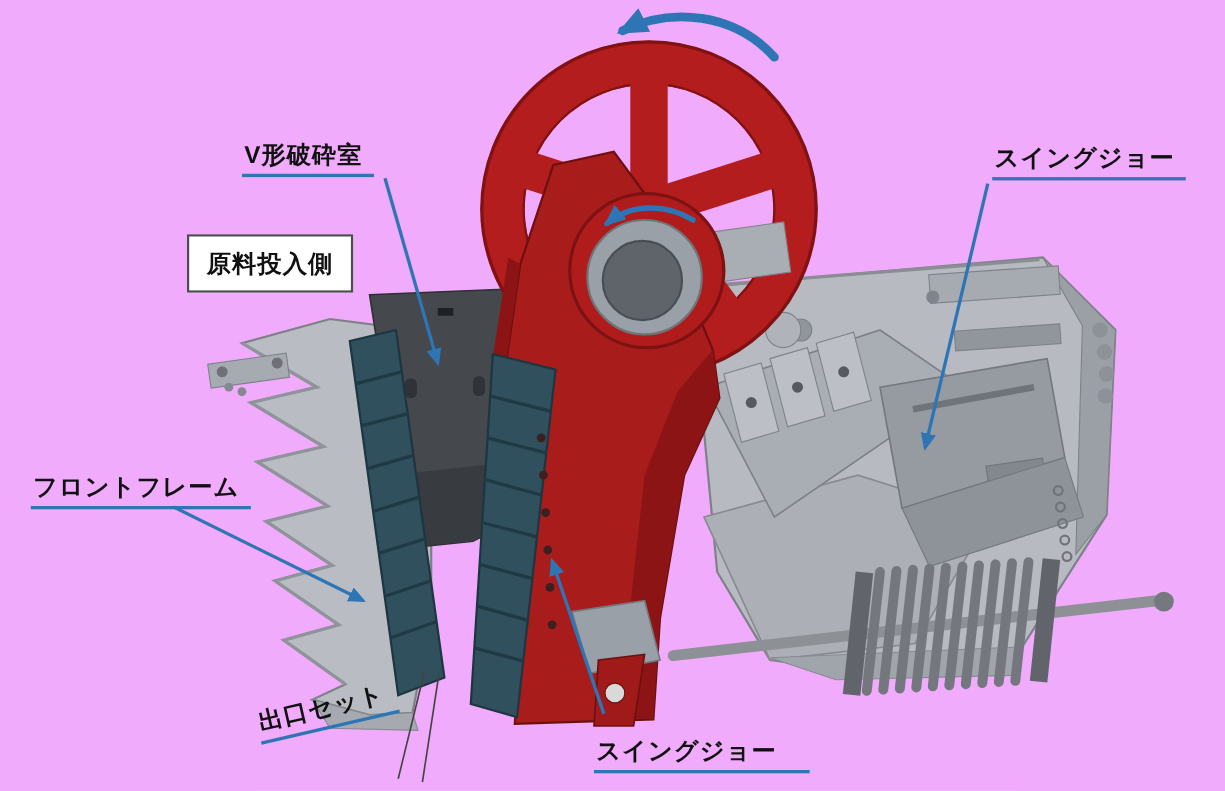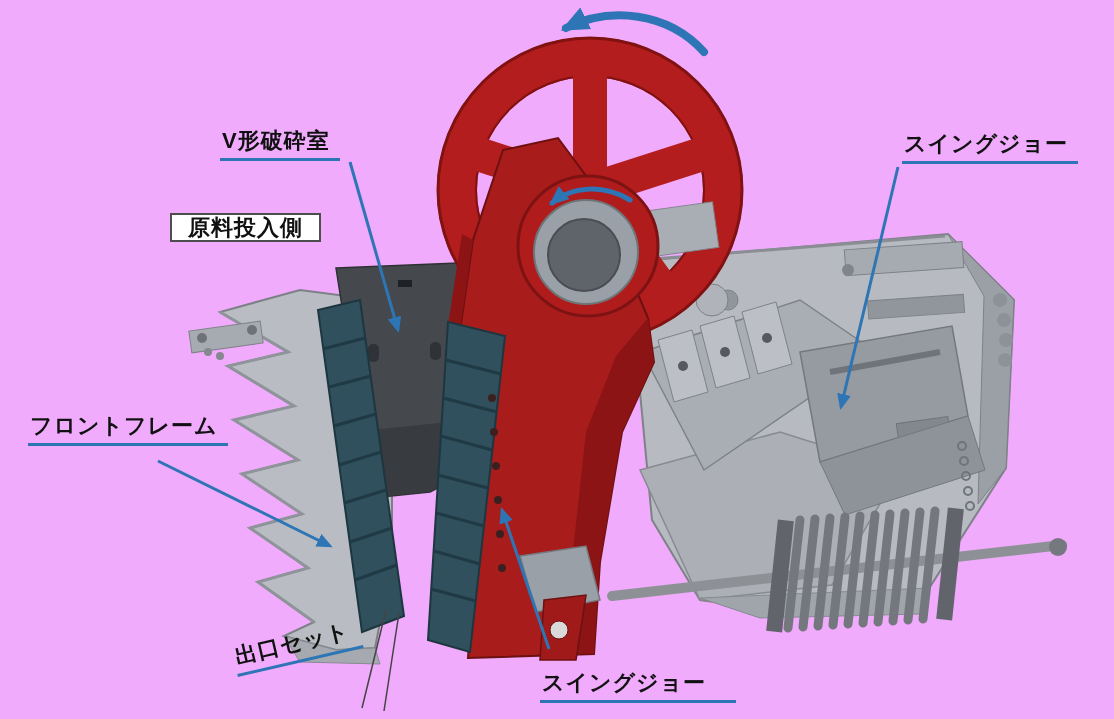--- a/index.html
+++ b/index.html
@@ -7,21 +7,21 @@
     position:relative; width:1114px; height:719px; background:#f0abfc;
     font-family:"Liberation Sans","DejaVu Sans",sans-serif; overflow:hidden; margin:0 auto;
   }
   .stage svg { position:absolute; left:0; top:0; }
   .label {
     position:absolute; font-weight:700; font-size:22px; color:#111;
     letter-spacing:1px; white-space:nowrap; line-height:1.15;
   }
   .underlined { border-bottom:3px solid #2e75b6; padding:0 10px 5px 2px; }
   .wide-underline { padding-right:30px;margin-top:22px; }
-  .boxed { border:2px solid #4d4d4d; padding:0 16px; background:#ffffff; }
+  .boxed { border:2px solid #4d4d4d; padding:12px 16px; background:#ffffff; }
   .rot { transform:rotate(-13deg); transform-origin:left bottom; }
 </style>
 </head>
 <body>
 
 <div class="stage">
 
   <svg viewBox="0 0 1114 719" width="1114" height="719">
     <defs>
       <marker id="arrLead" markerUnits="userSpaceOnUse" markerWidth="16" markerHeight="14" refX="13" refY="7" orient="auto">
@@ -189,19 +189,19 @@
     <path d="M 704 52 C 668 12 610 6 566 28" fill="none" stroke="#2e75b6" stroke-width="8" stroke-linecap="round" marker-end="url(#arrBig)"></path>
     <path d="M 630 200 C 604 184 572 186 552 203" fill="none" stroke="#2e75b6" stroke-width="5" stroke-linecap="round" marker-end="url(#arrMid)"></path>
   </svg>
 
   <div class="label underlined" style="left:220px; top:128px;">V形破砕室</div>
 
   <div class="label boxed" style="left:170px; top:213px;">原料投入側</div>
 
   <div class="label underlined" style="left:902px; top:131px;">スイングジョー</div>
 
-  <div class="label underlined" style="left:28px; top:413px;">フロントフレーム</div>
+  <div class="label underlined" style="left:28px; top:430px;">フロントフレーム</div>
 
   <div class="label underlined rot" style="left:238px; top:644px;">出口セット</div>
 
   <div class="label underlined wide-underline" style="left:540px; top:648px;">スイングジョー</div>
 
 </div>
 
 </body></html>

